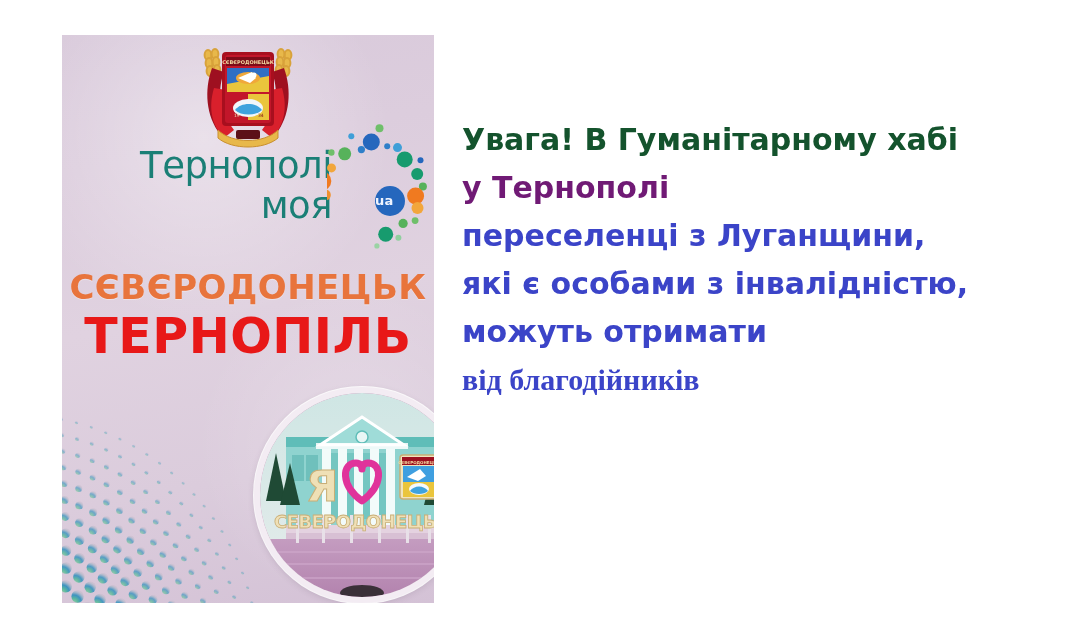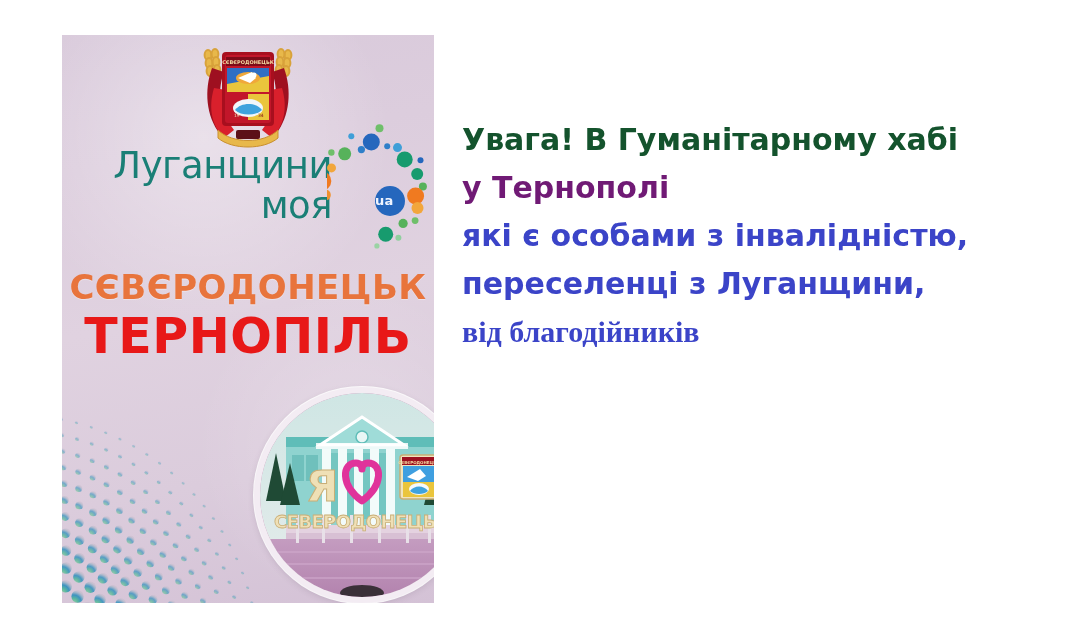--- a/index.html
+++ b/index.html
@@ -372,21 +372,21 @@
       <rect x="54" y="56" width="21" height="26" fill="#eac53c"></rect>
       <ellipse cx="54" cy="70" rx="15" ry="9" fill="#f2f6fa"></ellipse>
       <path d="M41 72 C47 64 62 64 68 72 C62 78 47 78 41 72 Z" fill="#3fa3dd"></path>
       <text x="40" y="79" font-family="DejaVu Sans, sans-serif" font-size="4.5" fill="#f3e6c0">19</text>
       <text x="64" y="79" font-family="DejaVu Sans, sans-serif" font-size="4.5" fill="#7d0b18">34</text>
 
       <rect x="42" y="92" width="24" height="9" rx="2" fill="#5c1018"></rect>
     </svg>
 
     <div id="brand">
-      <span class="l1">Луганщини</span>
+      <span class="l1">Тернополі</span>
       <span class="l2">моя</span>
     </div>
 
     <div id="dotring">
       <svg width="118" height="140" viewBox="0 0 118 140">
         <g id="ring-dots">
             <circle cx="-1.7" cy="75.0" r="5.5" fill="#f0902f"></circle>
             <circle cx="-5.2" cy="61.0" r="9.5" fill="#f07a20"></circle>
             <circle cx="4.5" cy="47.9" r="4.5" fill="#f2a63c"></circle>
             <circle cx="4.4" cy="32.5" r="3.2" fill="#6fbf6a"></circle>
@@ -510,18 +510,19 @@
             <ellipse cx="102" cy="200" rx="22" ry="8" fill="#3a3038"></ellipse>
           </g>
         </svg>
       </div>
     </div>
   </div>
 
   <div id="message">
       <span class="line" style="color: #14532d;">Увага! В Гуманітарному хабі</span>
       <span class="line" style="color: #701a75;">у Тернополі</span>
+      <span class="line" style="color: rgb(59, 68, 200);">переселенці з Луганщини,</span>
       <span class="line" style="color: rgb(59, 68, 200);">які є особами з інвалідністю,</span>
-      <span class="line" style="color: rgb(59, 68, 200);">переселенці з Луганщини,</span>
+      <span class="line" style="color: rgb(59, 68, 200);">можуть отримати</span>
       <span class="line" style="color: rgb(59, 68, 200); font-family: Liberation Serif, serif;">від благодійників</span>
     </div>
 
 </div>
 
 </body></html>

